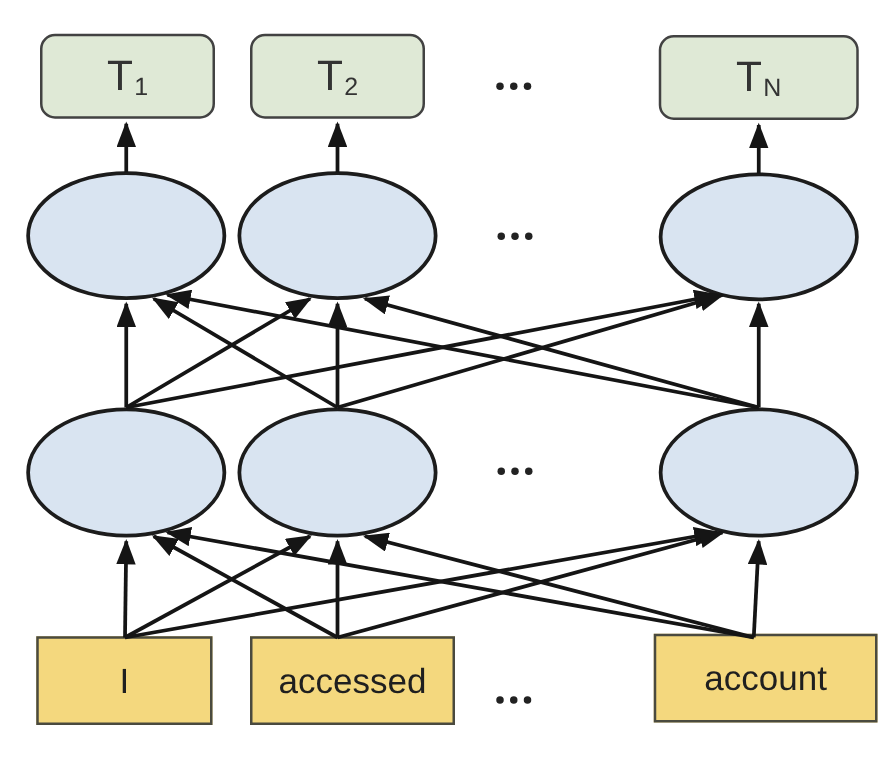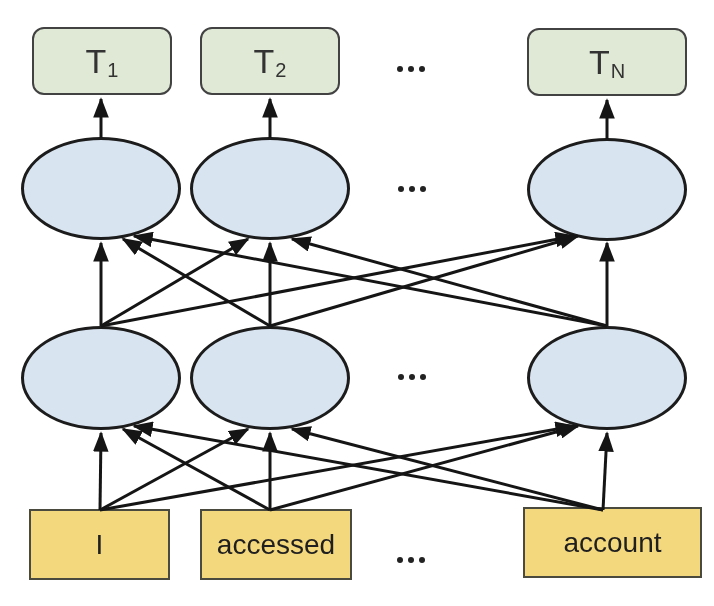--- a/index.html
+++ b/index.html
@@ -63,21 +63,21 @@
   
   .h1a { left: 21px;  top: 137px; width: 160px; height: 103px; }
   .h1b { left: 190px; top: 137px; width: 160px; height: 103px; }
   .h1c { left: 527px; top: 138px; width: 160px; height: 103px; }
   
   .h2a { left: 21px;  top: 326px; width: 160px; height: 104px; }
   .h2b { left: 190px; top: 326px; width: 160px; height: 104px; }
   .h2c { left: 527px; top: 326px; width: 160px; height: 104px; }
   
   .w1 { left: 29px;  top: 509px; width: 141px; height: 71px; }
-  .w2 { left: 200px; top: 509px; width: 152px; height: 71px; }
+  .w2 { left: 200px; top: 509px; width: 164px; height: 71px; }
   .w3 { left: 523px; top: 507px; width: 179px; height: 71px; }
   
   .dots-out { left: 397px; top: 66px; }
   .dots-h1  { left: 398px; top: 186px; }
   .dots-h2  { left: 398px; top: 374px; }
   .dots-in  { left: 397px; top: 557px; }
 </style>
 </head>
 <body>
 

